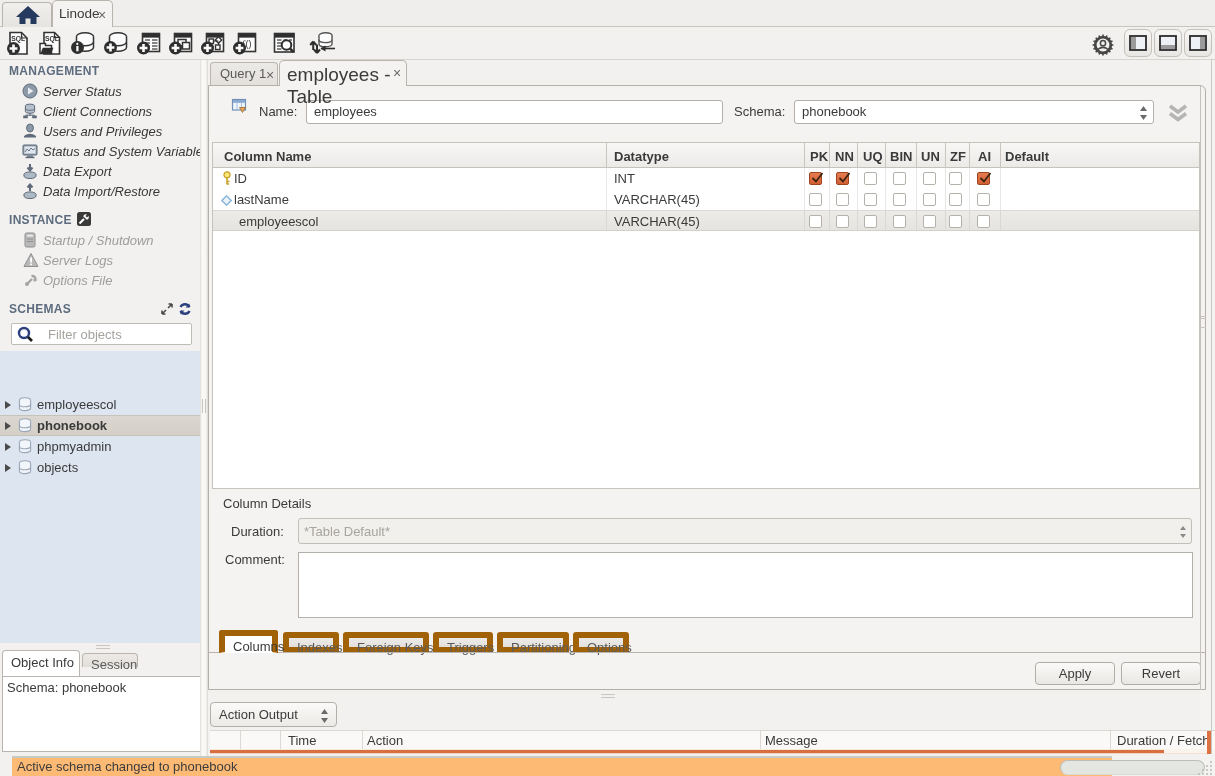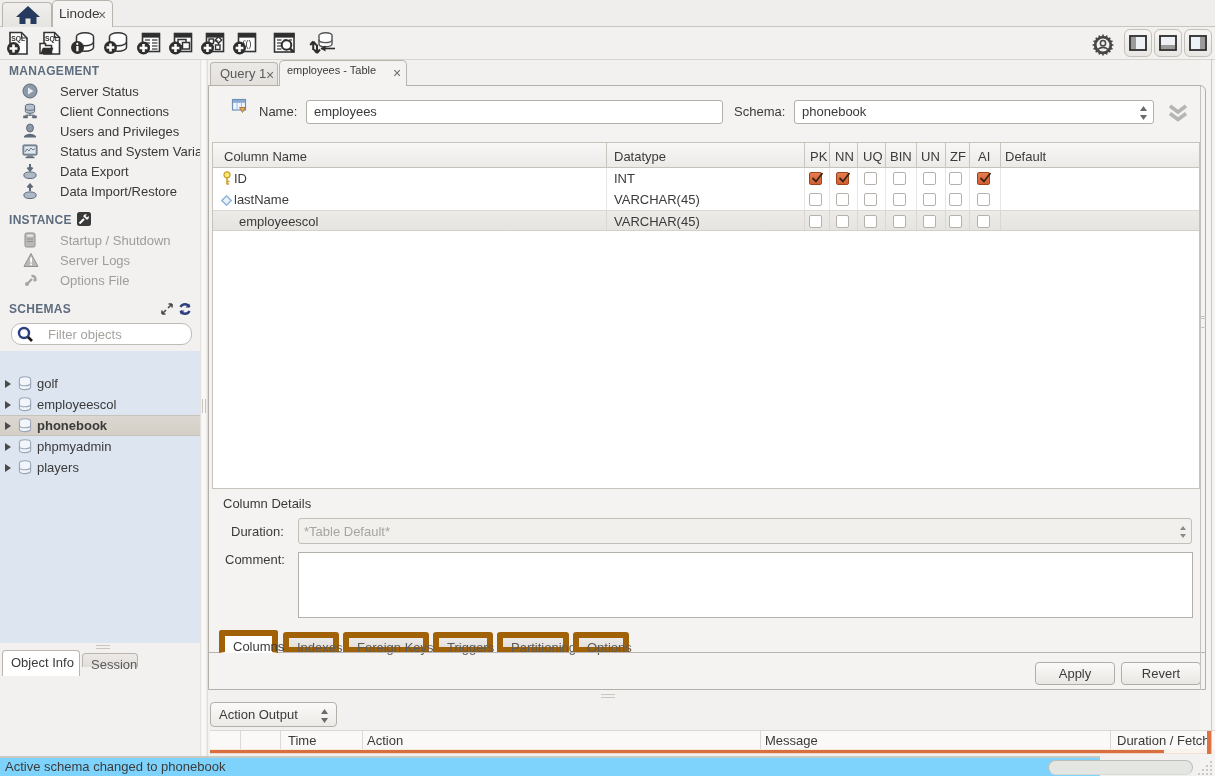--- a/index.html
+++ b/index.html
@@ -18,71 +18,71 @@
 #toolbar { left:0; top:27px; width:1215px; height:33px; background:#f2f1ef; border-bottom:1px solid #d8d5d0; }
 .tbi { position:absolute; top:31px; }
 
 
 .ptb { position:absolute; top:29px; width:28px; height:28px; border:1px solid #c4c0ba; border-radius:6px; background:linear-gradient(#f7f6f5,#e9e7e3); }
 .ptb svg { position:absolute; left:3px; top:3px; }
 
 
 #sidebar { left:0; top:60px; width:200px; height:716px; background:#f2f1ef; }
 .sbheader { position:absolute; left:9px; font-weight:bold; font-size:12px; color:#5d6c7e; letter-spacing:0.3px; }
-.sbitem { position:absolute; left:60px; font-size:13px; color:#383838; white-space:nowrap; }
+.sbitem { position:absolute; left:43px; font-size:13px; color:#383838; white-space:nowrap;font-style:italic; }
 .sbitem.dim { color:#9d9d9d; }
 .sbicon { position:absolute; left:22px; }
 
 #schemalist { position:absolute; left:0; top:291px; width:201px; height:292px; background:#dce5f0; }
 .schrow { position:absolute; left:0; width:201px; height:21px; }
 .schrow .arr { position:absolute; left:5px; top:7px; width:0; height:0; border-left:6px solid #4a4a4a; border-top:4px solid transparent; border-bottom:4px solid transparent; }
 .schrow .txt { position:absolute; left:37px; top:3px; }
 .schrow.sel { background:linear-gradient(#dcd8d1,#d3cfc7); box-shadow:inset 0 1px 0 #c7c3ba, inset 0 -1px 0 #c7c3ba; }
 .dbi { position:absolute; left:18px; top:3px; width:14px; height:15px; }
-#filterbox { position:absolute; left:11px; top:263px; width:181px; height:22px; background:#fff; border:1px solid #bfbbb5; border-radius:10px; }
+#filterbox { position:absolute; left:11px; top:263px; width:181px; height:22px; background:#fff; border:1px solid #bfbbb5; border-radius:2px; }
 #filterbox .ph { position:absolute; left:36px; top:3px; color:#a6a39f; }
 
 #objinfo-tabs { position:absolute; top:590px; left:0; width:200px; }
 #objinfo { position:absolute; left:2px; top:616px; width:201px; height:76px; background:#fff; border:1px solid #b9b5ae; }
 #objinfo .t { position:absolute; left:4px; top:3px; }
 
 
 #vsplit { left:200px; top:60px; width:8px; height:716px; background:linear-gradient(90deg,#dedbd6 0px,#fafaf9 2px,#f6f5f3 6px,#d8d5d0 8px); }
 #rsplit { left:1200px; top:60px; width:15px; height:716px; background:#f4f3f2; }
 
 
 #main { left:208px; top:60px; width:999px; height:716px; }
 .mtab { position:absolute; border:1px solid #b9b5ae; border-bottom:none; }
 #mainpanel { position:absolute; left:0px; top:25px; width:998px; height:605px; background:#f4f3f1; border:1px solid #b3afa9; border-radius:0 6px 0 0; }
 
 .field { position:absolute; background:#fff; border:1px solid #b3afa9; border-radius:3px; }
 .lbl { position:absolute; white-space:nowrap; }
 
 #grid { position:absolute; left:3px; top:56px; width:988px; height:347px; background:#fff; border:1px solid #c6c2bc; }
-#gridhead { position:absolute; left:0; top:0; width:986px; height:25px; background:linear-gradient(#f8f7f6,#eceae7); border-bottom:1px solid #c6c2bc; }
+#gridhead { position:absolute; left:0; top:0; width:986px; height:25px; background:linear-gradient(#f8f7f6,#eceae7); border-bottom:1px solid #c6c2bc;font-weight:bold; }
 .gh { position:absolute; top:6px; color:#3a3a3a; }
 .gv { position:absolute; top:0; width:1px; height:25px; background:#c9c5bf; }
 .rv { position:absolute; top:0; width:1px; height:21px; background:#e8e6e2; }
 .rv3 { position:absolute; top:0; width:1px; height:19px; background:#dbd8d3; }
 .grow { position:absolute; left:0; width:986px; height:21px; }
 .cb { position:absolute; width:13px; height:13px; top:4px; background:#fff; border:1px solid #b5b1ab; border-radius:2px; }
 .cb.on { background:linear-gradient(#e67d50,#d25f34); border:1px solid #9c431f; }
 .cb.on svg { position:absolute; left:-1px; top:-3px; }
 
 .btab { position:absolute; border:6px solid #a16207; white-space:nowrap; }
 .btn { position:absolute; background:linear-gradient(#fbfaf9,#e9e7e3); border:1px solid #b0aca6; border-radius:4px; text-align:center; }
 
 
 #aocombo { position:absolute; left:210px; top:702px; width:127px; height:25px; background:linear-gradient(#fbfaf9,#eceae6); border:1px solid #b3afa9; border-radius:4px; }
 #aohead { position:absolute; left:210px; top:730px; width:1005px; height:20px; background:#faf9f8; border-top:1px solid #dbd8d3; }
 .aov { position:absolute; top:0; width:1px; height:20px; background:#dcd9d4; }
 #orangebar { position:absolute; left:210px; top:749px; width:954px; height:5px; background:#d86f41; border-top:1px solid #f6ead9; border-bottom:1px solid #f0d5c4; }
 
 
-#statusbar { left:0; top:756px; width:1100px; height:20px; background:#7dd3fc; border-top:2px solid #c7cbc3; }
+#statusbar { left:12px; top:756px; width:1100px; height:20px; background:#fdba74; border-top:2px solid #c7cbc3; }
 #statusbar .msg { position:absolute; left:5px; top:1px; color:#3c3c3c; }
 #progress { position:absolute; left:1048px; top:2px; width:145px; height:15px; background:#e4e6e2; border:1px solid #bcc0bb; border-radius:8px; border-bottom-color:#d8dad6; }
 </style>
 </head>
 <body>
 
 <div class="abs" id="topbar"></div>
 <div class="abs" id="hometab">
   <svg width="26" height="20" style="position:absolute;left:12px;top:2px" viewBox="0 0 26 20">
     <path d="M13 1 L25 12 L21.5 12 L21.5 19 L15.5 19 L15.5 13.5 L10.5 13.5 L10.5 19 L4.5 19 L4.5 12 L1 12 Z" fill="#253a5e"></path>
@@ -342,27 +342,20 @@
     <path d="M2.5 12.5 L2.5 8.5 L6.5 8.5 Z" fill="#2b3f7e"></path>
   </svg>
   <div id="filterbox">
     <svg width="18" height="18" viewBox="0 0 18 18" style="position:absolute;left:5px;top:2px">
       <circle cx="7" cy="7" r="5" fill="none" stroke="#2b3f7e" stroke-width="2.4"></circle>
       <line x1="11" y1="11" x2="15" y2="15" stroke="#1a1a1a" stroke-width="2.6"></line>
     </svg>
     <span class="ph">Filter objects</span>
   </div>
   <div id="schemalist">
-    <div class="schrow" style="top:22px">
-        <div class="arr"></div>
-        <svg class="dbi">
-          <use href="#dbicon"></use>
-        </svg>
-        <span class="txt">golf</span>
-      </div>
     <div class="schrow" style="top:43px">
         <div class="arr"></div>
         <svg class="dbi">
           <use href="#dbicon"></use>
         </svg>
         <span class="txt">employeescol</span>
       </div>
     <div class="schrow sel" style="top:64px">
         <div class="arr"></div>
         <svg class="dbi">
@@ -375,43 +368,46 @@
         <svg class="dbi">
           <use href="#dbicon"></use>
         </svg>
         <span class="txt">phpmyadmin</span>
       </div>
     <div class="schrow" style="top:106px">
         <div class="arr"></div>
         <svg class="dbi">
           <use href="#dbicon"></use>
         </svg>
-        <span class="txt">players</span>
+        <span class="txt">objects</span>
       </div>
   </div>
   <div id="objinfo-tabs">
     <div class="mtab" style="left:2px;top:0;width:78px;height:26px;background:#fff;border-radius:4px 4px 0 0;z-index:2">
       <span style="position:absolute;left:8px;top:4px">Object Info</span>
       </div>
     <div class="mtab" style="left:82px;top:3px;width:56px;height:14px;background:linear-gradient(#ece9e6,#e2dfdb);border-radius:4px 4px 0 0">
       <span style="position:absolute;left:8px;top:3px;color:#5a5a5a">Session</span>
       </div>
   </div>
+  <div id="objinfo">
+      <div class="t">Schema: phonebook</div>
+    </div>
 </div>
 
 <div class="abs" id="vsplit"></div>
 <div class="abs" id="rsplit"></div>
 
 <div class="abs" id="main">
   <div class="mtab" style="left:2px;top:2px;width:68px;height:23px;background:linear-gradient(#eceae7,#e3e0dc);border-radius:4px 4px 0 0">
     <span style="position:absolute;left:9px;top:3px;color:#5a5a5a">Query 1</span>
     <span class="tabx" style="left:55px;top:4px">×</span>
   </div>
   <div class="mtab" style="left:71px;top:0;width:128px;height:26px;background:#f4f3f1;border-radius:5px 5px 0 0;z-index:3">
-    <span style="position:absolute;left:7px;top:3px;font-size:11px">employees - Table</span>
+    <span style="position:absolute;left:7px;top:3px;font-size:19px">employees - Table</span>
     <span class="tabx" style="left:113px;top:4px">×</span>
   </div>
 
   <div id="mainpanel">
 
     <svg style="position:absolute;left:22px;top:12px" width="17" height="17" viewBox="0 0 17 17">
       <rect x="1.5" y="1.5" width="13" height="10.5" fill="#eef4fb" stroke="#7291b8" stroke-width="1.2"></rect>
       <rect x="2" y="2" width="12" height="2.8" fill="#89a9d2"></rect>
       <line x1="6" y1="5" x2="6" y2="11.5" stroke="#a9c0dc"></line>
         <line x1="10.5" y1="5" x2="10.5" y2="11.5" stroke="#a9c0dc"></line>

